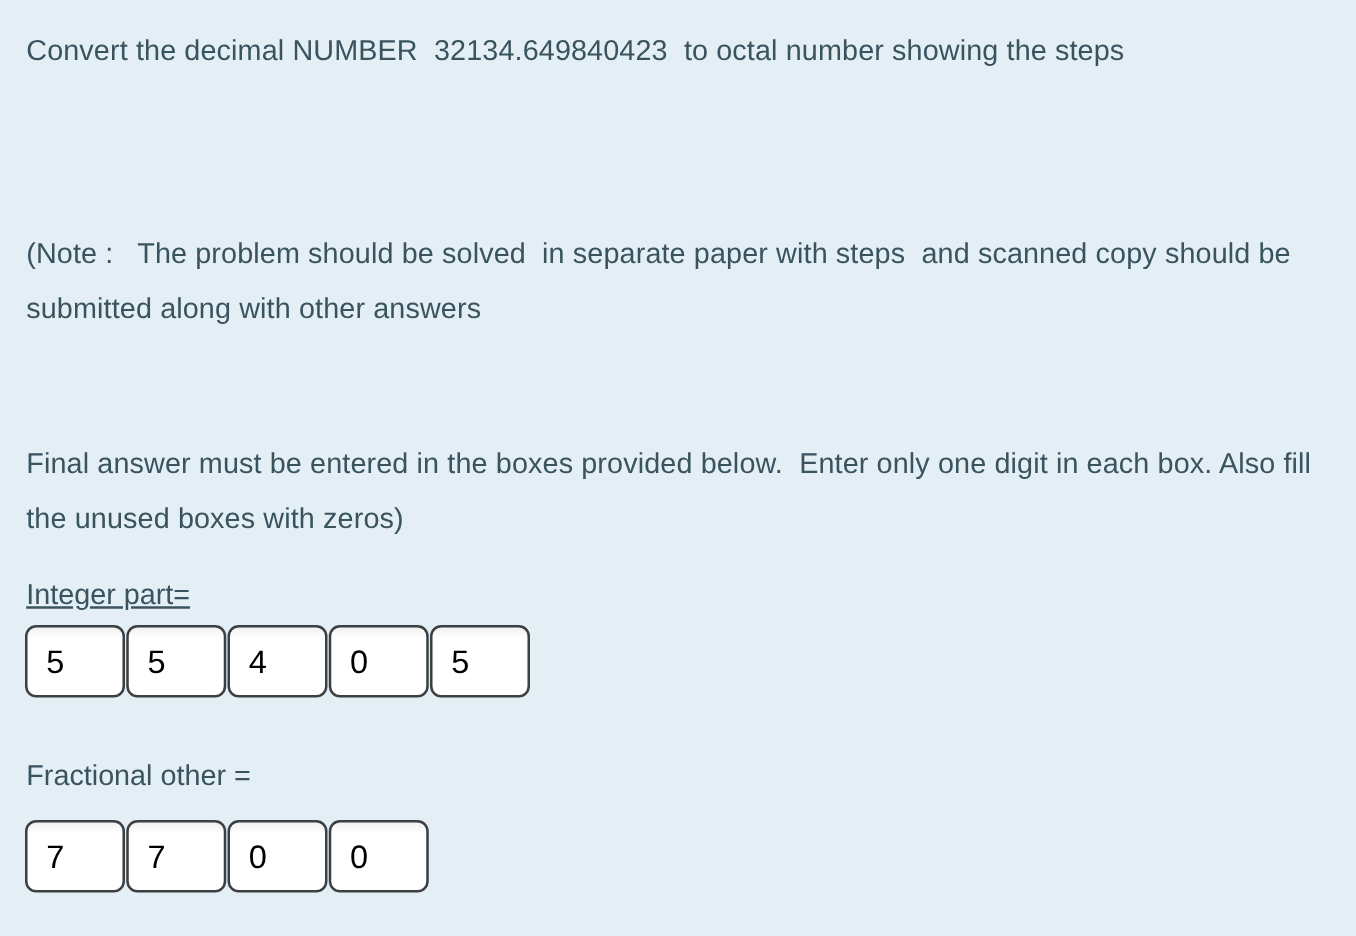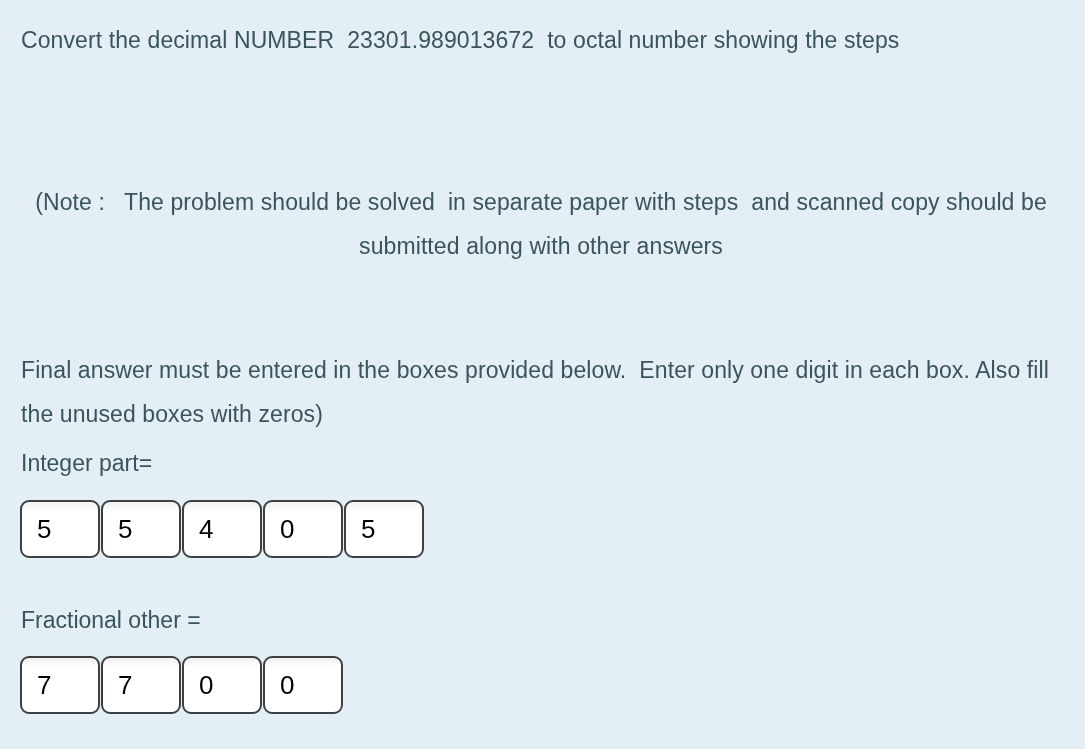--- a/index.html
+++ b/index.html
@@ -37,40 +37,39 @@
     left: 21px;
     top: 18px;
     width: 1040px;
   }
 
   .note-block {
     position: absolute;
     left: 21px;
     top: 180px;
     width: 1040px;
-    text-align: center;
   }
 
   .final-block {
     position: absolute;
     left: 21px;
     top: 348px;
     width: 1040px;
   }
 
   .section-label {
     position: absolute;
     left: 21px;
     font-size: 23px;
     line-height: 30px;
     color: #3a545f;
     white-space: pre;
   }
 
-  .label-integer { top: 448px; }
+  .label-integer { top: 460px; text-decoration: underline; }
   .label-fraction { top: 605px; }
 
   .digit-row {
     position: absolute;
     left: 20px;
     display: flex;
     align-items: flex-start;
   }
 
   .row-integer { top: 500px; }
@@ -96,21 +95,21 @@
 
   .digit-box:last-child {
     margin-right: 0;
   }
 </style>
 </head>
 <body>
 
 <div class="page">
 
-  <p class="para q-prompt">Convert the decimal NUMBER  23301.989013672  to octal number showing the steps</p>
+  <p class="para q-prompt">Convert the decimal NUMBER  32134.649840423  to octal number showing the steps</p>
 
   <p class="para note-block">(Note :   The problem should be solved  in separate paper with steps  and scanned copy should be submitted along with other answers</p>
 
   <p class="para final-block">Final answer must be entered in the boxes provided below.  Enter only one digit in each box. Also fill the unused boxes with zeros)</p>
 
   <div class="section-label label-integer">Integer part=</div>
 
   <div class="digit-row row-integer">
     <div class="digit-box">5</div>
     <div class="digit-box">5</div>

